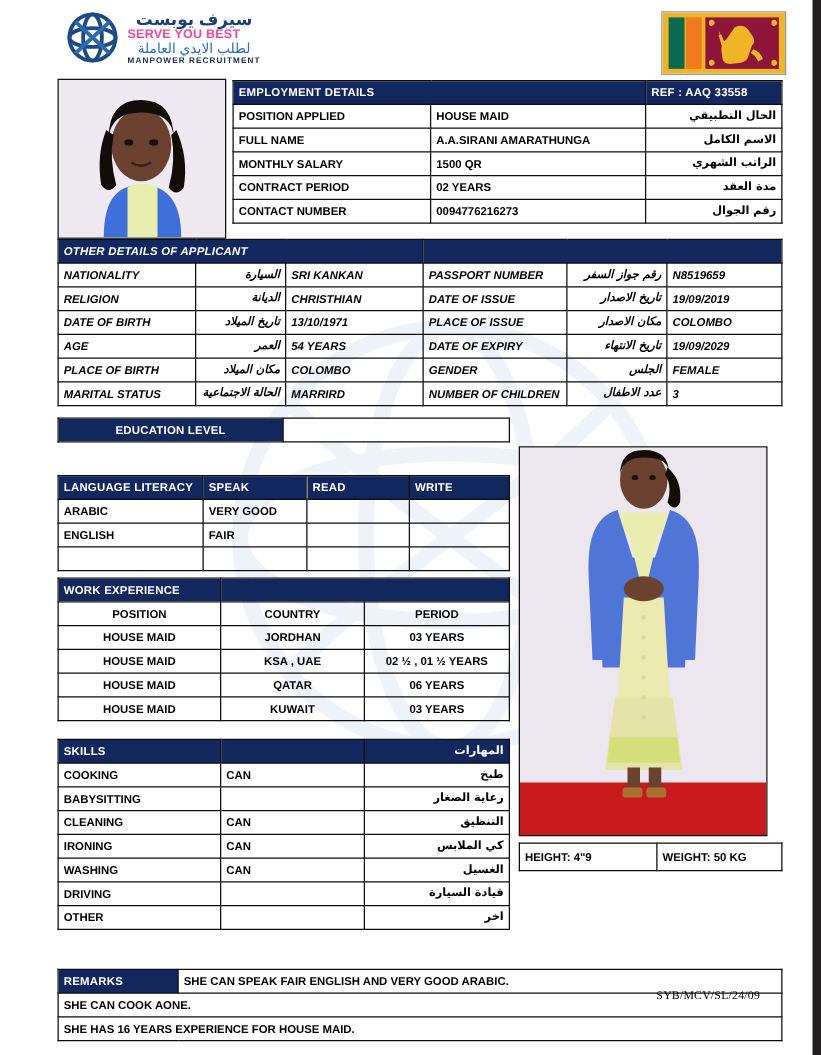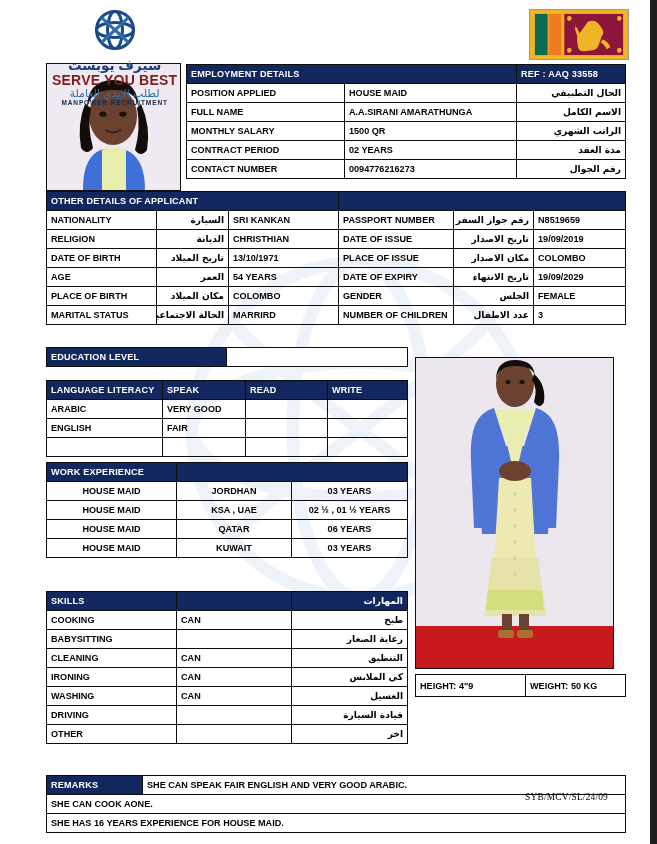--- a/index.html
+++ b/index.html
@@ -17,25 +17,25 @@
     box-sizing:border-box;
     border-right:7px solid #231f20;
   }
   
   .watermark{
     position:absolute;left:150px;top:150px;width:420px;height:560px;
     opacity:.085;pointer-events:none;z-index:0;
   }
   
   .hdr{position:absolute;left:0;top:0;width:657px;height:62px;z-index:3;}
-  .logo{position:absolute;left:52px;top:8px;display:flex;align-items:center;gap:6px;flex-direction:column;}
+  .logo{position:absolute;left:52px;top:8px;display:flex;align-items:flex-end;gap:6px;}
   .logo-mark{width:44px;height:44px;flex:0 0 44px;}
   .logo-txt{line-height:1;padding-top:1px;}
   .logo-ar1{font-size:13.5px;font-weight:bold;color:#1b3f7a;letter-spacing:.5px;text-align:center;}
-  .logo-en1{font-size:14px;font-weight:bold;color:#7f1d1d;letter-spacing:.2px;}
+  .logo-en1{font-size:10px;font-weight:bold;color:#ec4899;letter-spacing:.2px;}
   .logo-ar2{font-size:11px;font-weight:normal;color:#2f6fb5;text-align:center;margin-top:1px;}
   .logo-en2{font-size:6.5px;font-weight:bold;color:#13294b;letter-spacing:.9px;text-align:center;margin-top:1px;}
   .flag{position:absolute;left:529px;top:9px;width:98px;height:49px;border:1px solid #999;}
 
   
   .tbl{border-collapse:collapse;table-layout:fixed;position:absolute;z-index:2;background:transparent;}
   .tbl td{
     border:1px solid #0d0d0d;
     font-size:9.1px;font-weight:bold;
     padding:0 4px;
@@ -160,21 +160,21 @@
         <td class="ar">مدة العقد</td>
       </tr>
       <tr>
         <td>CONTACT NUMBER</td>
         <td>0094776216273</td>
         <td class="ar">رقم الجوال</td>
       </tr>
     </tbody>
   </table>
 
-  <table class="tbl" style="left:46px;top:191px;width:579px;">
+  <table class="tbl" style="left:46px;top:191px;width:579px;font-style:italic;">
     <colgroup>
       <col style="width:110px">
         <col style="width:72px">
         <col style="width:110px">
       <col style="width:115px">
         <col style="width:80px">
         <col style="width:92px">
     </colgroup>
     <tbody>
       <tr>
@@ -225,21 +225,21 @@
         <td>MARITAL STATUS</td>
         <td class="ar">الحالة الاجتماعية</td>
         <td>MARRIRD</td>
         <td>NUMBER OF CHILDREN</td>
         <td class="ar">عدد الاطفال</td>
         <td>3</td>
       </tr>
     </tbody>
   </table>
 
-  <table class="tbl" style="left:46px;top:347px;width:361px;">
+  <table class="tbl" style="left:46px;top:334px;width:361px;text-align:center;">
     <colgroup>
         <col style="width:180px">
         <col style="width:181px">
       </colgroup>
     <tbody>
       <tr>
         <td class="navy">EDUCATION LEVEL</td>
         <td class="whitecell"></td>
       </tr>
     </tbody>
@@ -283,20 +283,25 @@
   <table class="tbl" style="left:46px;top:462px;width:361px;padding-left:32px;">
     <colgroup>
         <col style="width:130px">
         <col style="width:115px">
         <col style="width:116px">
       </colgroup>
     <tbody>
       <tr>
         <td class="navy">WORK EXPERIENCE</td>
         <td class="navy blank" colspan="2"></td>
+      </tr>
+      <tr>
+        <td class="ctr">POSITION</td>
+        <td class="ctr">COUNTRY</td>
+        <td class="ctr">PERIOD</td>
       </tr>
       <tr>
         <td class="ctr">HOUSE MAID</td>
         <td class="ctr">JORDHAN</td>
         <td class="ctr">03 YEARS</td>
       </tr>
       <tr>
         <td class="ctr">HOUSE MAID</td>
         <td class="ctr">KSA , UAE</td>
         <td class="ctr">02 ½ , 01 ½ YEARS</td>

